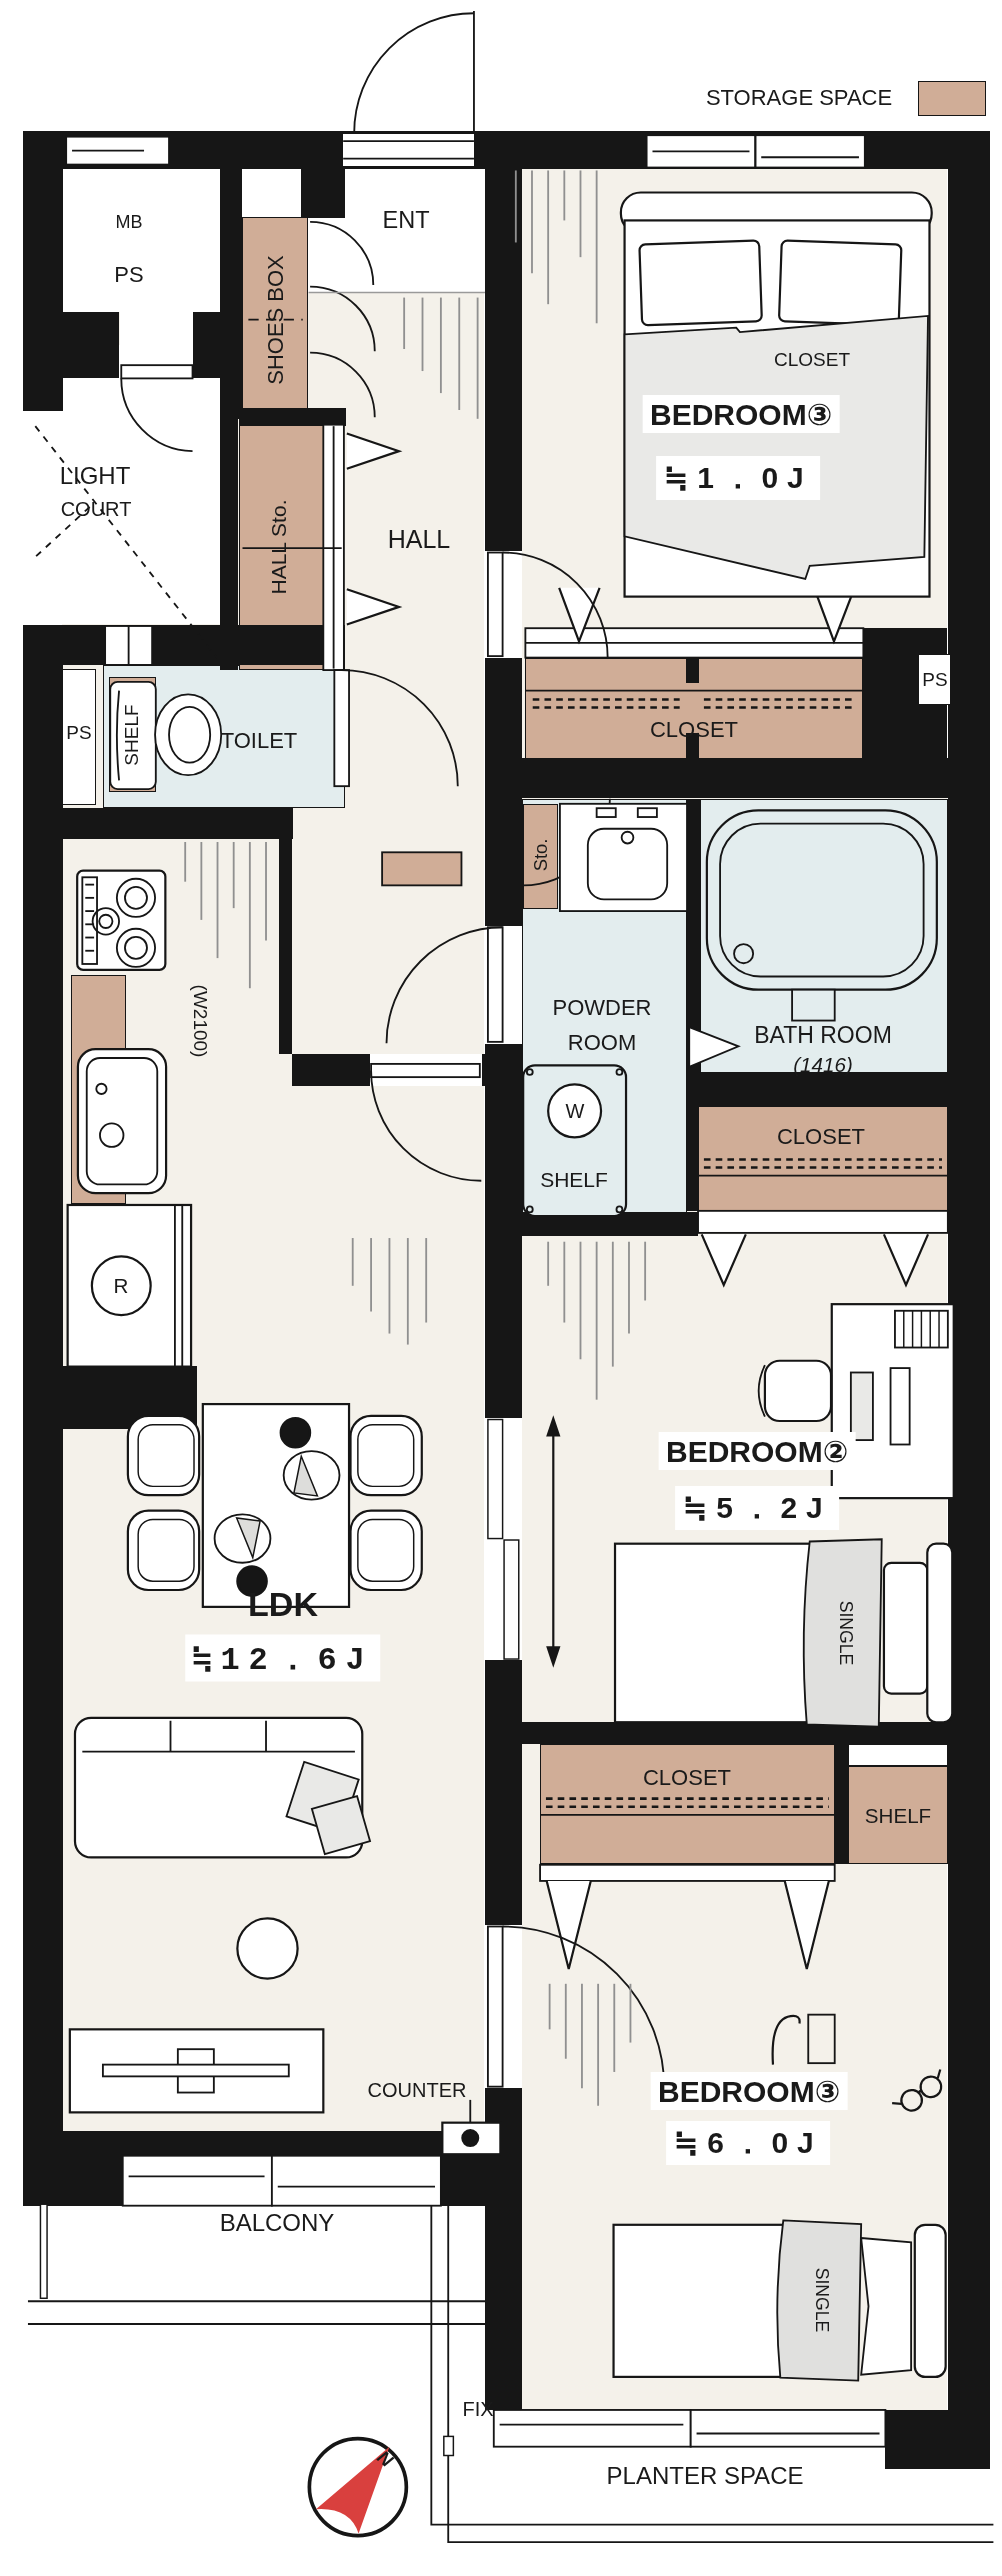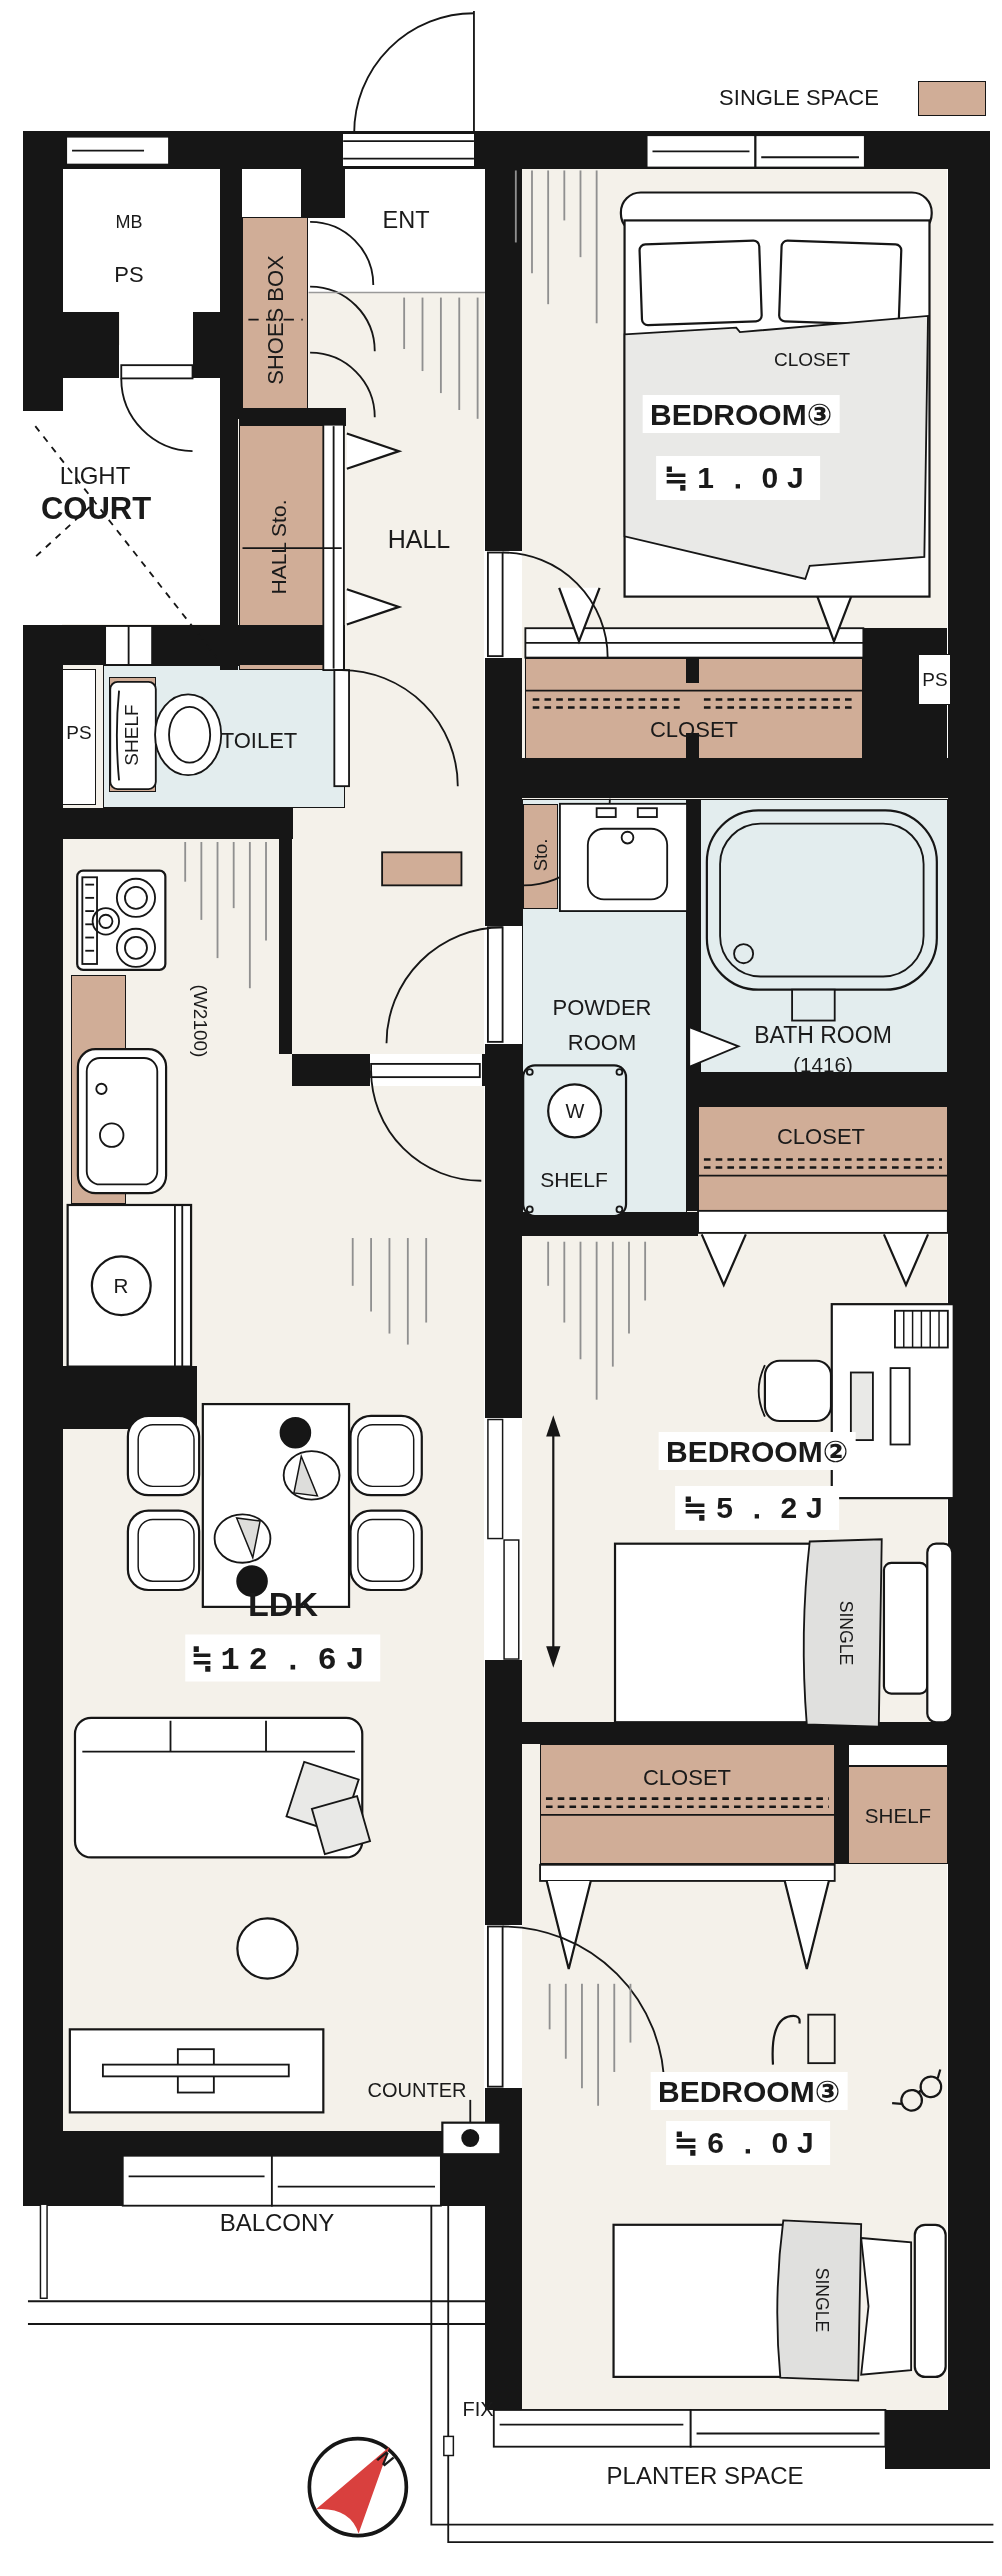--- a/index.html
+++ b/index.html
@@ -440,42 +440,42 @@
         <line x1="792" y1="2700" x2="792" y2="2842"></line>
         <line x1="814" y1="2700" x2="814" y2="2866"></line>
         <line x1="836" y1="2700" x2="836" y2="2820"></line>
         <line x1="858" y1="2700" x2="858" y2="2780"></line>
     </g>
 
     <line x1="420" y1="398" x2="660" y2="398" stroke="#9a9a9a" stroke-width="2"></line>
   </svg>
 
   <div class="labels">
-    <div class="lbl b500" style="left:799px;top:98px;font-size:22px;">SINGLE SPACE</div>
+    <div class="lbl b500" style="left:799px;top:98px;font-size:22px;">STORAGE SPACE</div>
     <div class="lbl b500" style="left:129px;top:222px;font-size:18px;">MB</div>
     <div class="lbl b500" style="left:129px;top:275px;font-size:22px;">PS</div>
     <div class="lbl b500" style="left:406px;top:220px;font-size:23.5px;">ENT</div>
     <div class="lbl vlbl b500" style="left:276px;top:320px;font-size:22px;">SHOES BOX</div>
     <div class="lbl b500" style="left:95px;top:476px;font-size:24px;">LIGHT</div>
-    <div class="lbl b500" style="left:96px;top:509px;font-size:31px;font-weight:bold;">COURT</div>
+    <div class="lbl b500" style="left:96px;top:509px;font-size:20px;">COURT</div>
     <div class="lbl vlbl b500" style="left:279px;top:547px;font-size:21px;">HALL Sto.</div>
     <div class="lbl b500" style="left:419px;top:539px;font-size:25px;">HALL</div>
     <div class="lbl b500" style="left:79px;top:733px;font-size:19px;">PS</div>
     <div class="lbl vlbl b500" style="left:132px;top:735px;font-size:19px;">SHELF</div>
     <div class="lbl b500" style="left:259px;top:741px;font-size:22px;">TOILET</div>
     <div class="lbl b500" style="left:812px;top:360px;font-size:19px;">CLOSET</div>
     <div class="lbl b700 chip" style="left:741px;top:414px;font-size:30px;">BEDROOM③</div>
     <div class="lbl b700 chip ls" style="left:738px;top:478px;font-size:30px;">≒1．0J</div>
     <div class="lbl b500" style="left:694px;top:730px;font-size:22px;">CLOSET</div>
     <div class="lbl b500" style="left:935px;top:680px;font-size:19px;">PS</div>
     <div class="lbl vlbl b500" style="left:541px;top:855px;font-size:18.4px;">Sto.</div>
     <div class="lbl b500" style="left:602px;top:1008px;font-size:22px;">POWDER</div>
     <div class="lbl b500" style="left:602px;top:1043px;font-size:22px;">ROOM</div>
     <div class="lbl b500" style="left:823px;top:1035px;font-size:23px;">BATH ROOM</div>
-    <div class="lbl b500" style="left:823px;top:1065px;font-size:20.6px;">(1416)</div>
+    <div class="lbl b500" style="left:823px;top:1065px;font-size:20.6px;font-style:italic;">(1416)</div>
     <div class="lbl b500" style="left:575px;top:1111px;font-size:20px;">W</div>
     <div class="lbl b500" style="left:574px;top:1180px;font-size:21px;">SHELF</div>
     <div class="lbl b500" style="left:821px;top:1137px;font-size:22px;">CLOSET</div>
     <div class="lbl vlbl2 b500" style="left:200px;top:1021px;font-size:19px;">(W2100)</div>
     <div class="lbl b500" style="left:121px;top:1286px;font-size:20.6px;">R</div>
     <div class="lbl b700" style="left:283px;top:1604px;font-size:34px;">LDK</div>
     <div class="lbl b700 chip ls" style="left:283px;top:1658px;font-size:32px;font-family:Liberation Mono, monospace;">≒12．6J</div>
     <div class="lbl b700 chip" style="left:757px;top:1451px;font-size:30px;">BEDROOM②</div>
     <div class="lbl b700 chip ls" style="left:757px;top:1508px;font-size:30px;">≒5．2J</div>
     <div class="lbl vlbl2 b500" style="left:845px;top:1633px;font-size:17.6px;">SINGLE</div>

